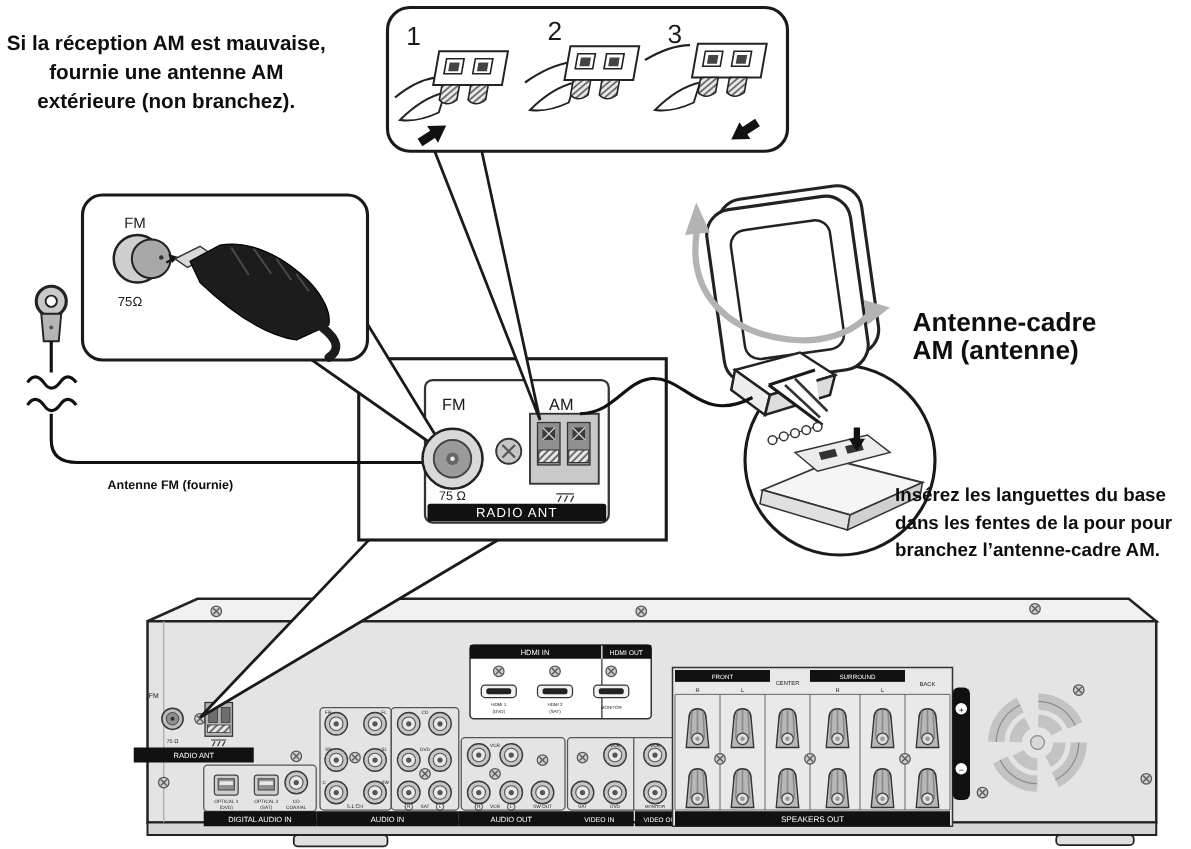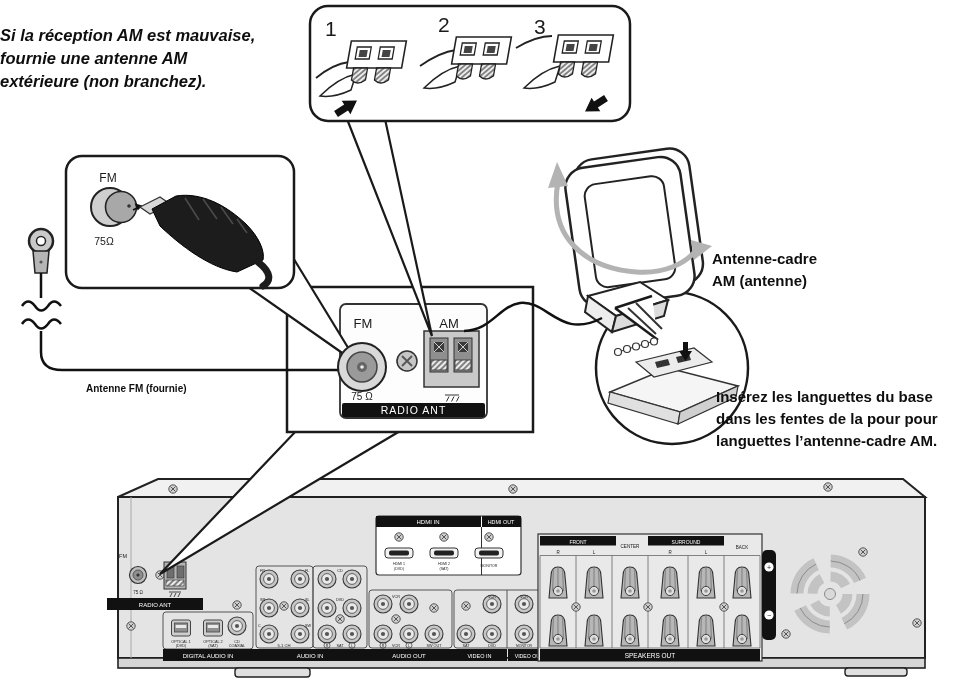--- a/index.html
+++ b/index.html
@@ -2,23 +2,23 @@
 <html><head>
 <meta charset="utf-8">
 <style>
   html,body{margin:0;padding:0;background:#fff;}
   .stage{position:relative;width:953px;height:679px;background:#fff;overflow:hidden;
          font-family:"Liberation Sans",sans-serif;color:#0e0e0e;}
   .stage svg{position:absolute;left:0;top:0;}
   svg text{font-family:"Liberation Sans",sans-serif;fill:#1a1a1a;}
   .note{position:absolute;font-weight:bold;line-height:23px;font-size:16.5px;}
   .note div{white-space:nowrap;}
-  #am-tip{left:0;top:24px;width:266px;text-align:left;font-style:italic;}
+  #am-tip{left:0;top:24px;width:266px;text-align:center;}
   #fm-ant-label{left:86px;top:380px;font-size:10px;line-height:18px;}
-  #am-loop-label{left:712px;top:248px;font-size:15px;line-height:22px;}
+  #am-loop-label{left:730px;top:248px;font-size:21px;line-height:22px;}
   #assembly-note{left:716px;top:386px;font-size:15px;line-height:22px;}
   .bartext{fill:#fff;}
 </style>
 </head>
 <body>
 
 <div class="stage">
 
 <svg width="953" height="679" viewBox="0 0 953 679">
   <defs>
@@ -390,16 +390,16 @@
 </div>
 
 <div class="note" id="am-loop-label">
   <div>Antenne-cadre</div>
   <div>AM (antenne)</div>
 </div>
 
 <div class="note" id="assembly-note">
   <div>Insérez les languettes du base</div>
   <div>dans les fentes de la pour pour</div>
-  <div>languettes l’antenne-cadre AM.</div>
+  <div>branchez l’antenne-cadre AM.</div>
 </div>
 
 </div>
 
 </body></html>

